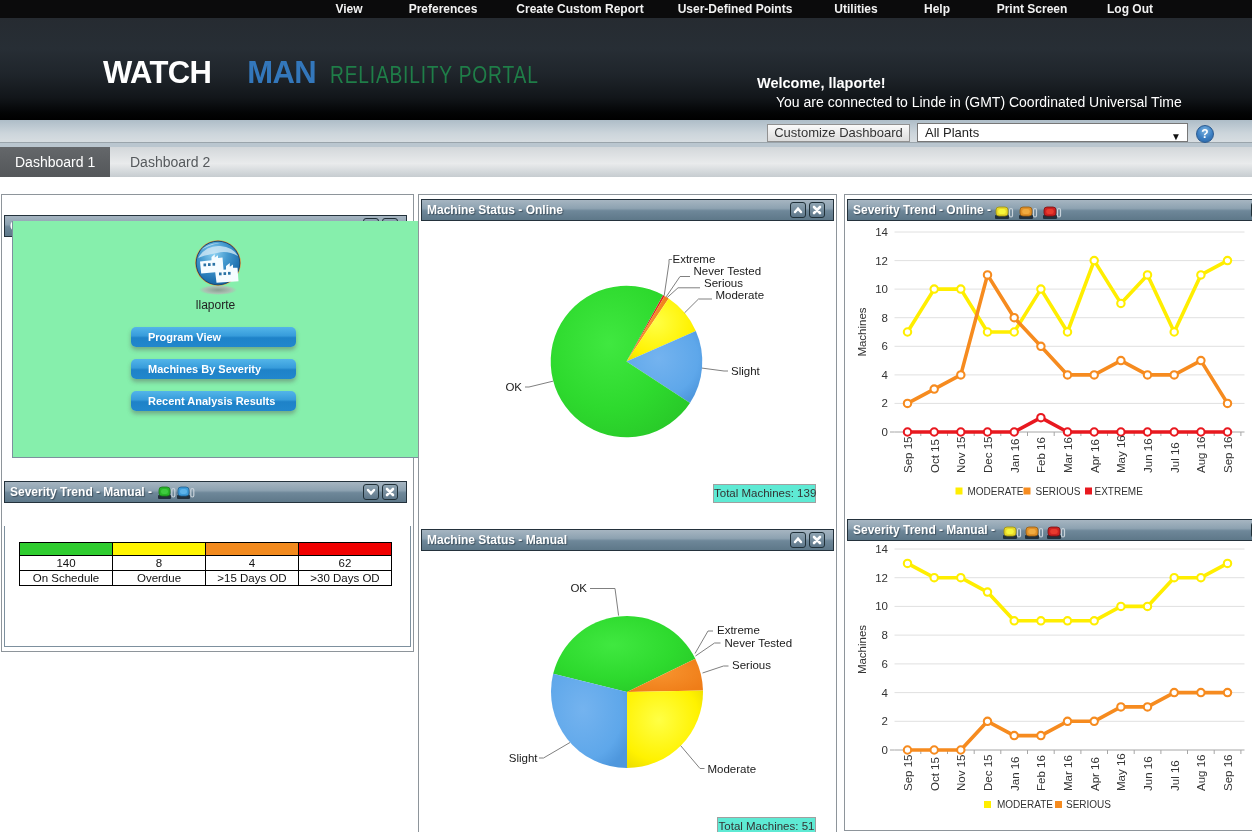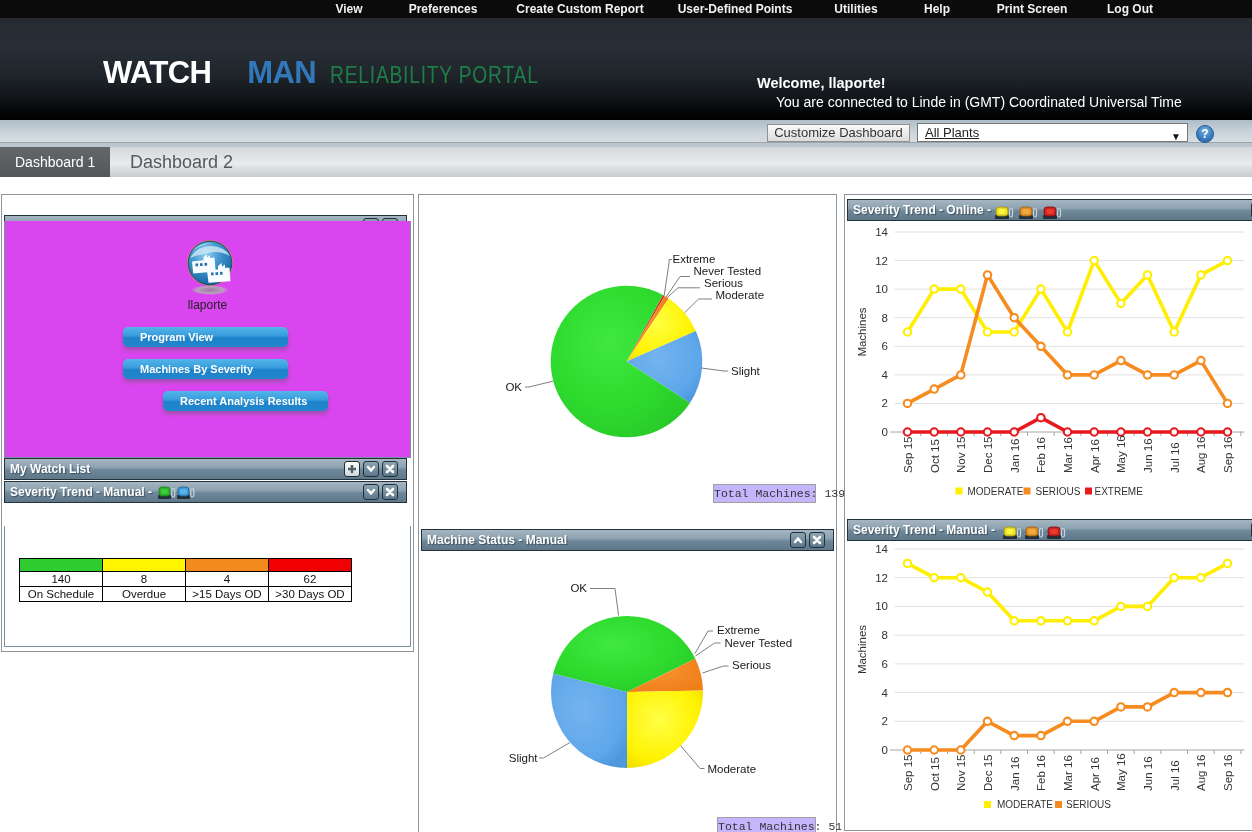--- a/index.html
+++ b/index.html
@@ -13,46 +13,46 @@
 #bighead{left:0;top:18px;width:1252px;height:102px;
  background:linear-gradient(180deg,#262b31 0%,#272e35 30%,#1f252b 55%,#12161a 78%,#030405 93%,#000 100%);}
 #logo{position:absolute;left:103px;top:37px;font-size:31px;font-weight:bold;letter-spacing:-0.6px;color:#fff;white-space:nowrap;}
 #logo .man{color:#3377bb;margin-left:36px;}
 #logo .rp{display:inline-block;font-size:24px;font-weight:normal;letter-spacing:1px;color:#1f7e48;margin-left:14px;transform:scaleX(0.8);transform-origin:left center;vertical-align:baseline;}
 #welcome1{position:absolute;left:757px;top:57px;color:#fff;font-size:14.5px;font-weight:bold;}
 #welcome2{position:absolute;left:757px;top:76px;color:#fff;font-size:14px;margin-left:19px;}
 
 #toolbar{left:0;top:120px;width:1252px;height:23px;background:linear-gradient(180deg,#aebdc8,#ccd5db 60%,#d7dde1);border-bottom:1px solid #9aa4ab;box-sizing:border-box;}
 #custbtn{position:absolute;left:767px;top:4px;width:143px;height:18px;background:linear-gradient(#fafafa,#dcdcdc);border:1px solid #919191;box-sizing:border-box;text-align:center;font-size:13px;color:#333;line-height:16px;}
-#plantsel{position:absolute;left:917px;top:3px;width:271px;height:19px;background:#fff;border:1px solid #777;box-sizing:border-box;font-size:13px;color:#222;line-height:17px;padding-left:7px;text-decoration:underline;}
+#plantsel{position:absolute;left:917px;top:3px;width:271px;height:19px;background:#fff;border:1px solid #777;box-sizing:border-box;font-size:13px;color:#222;line-height:17px;padding-left:7px;}
 #plantsel .arr{position:absolute;right:6px;top:4px;font-size:10px;color:#111;}
 #helpic{position:absolute;left:1196px;top:5px;width:18px;height:18px;border-radius:50%;
  background:radial-gradient(circle at 50% 30%,#7db4e0 0%,#3a7ec2 55%,#2a62a0 100%);border:1px solid #2a5a90;box-sizing:border-box;
  color:#fff;font-size:12px;font-weight:bold;text-align:center;line-height:16px;}
 
 #tabband{left:0;top:143px;width:1252px;height:4px;background:#bac6cf;}
 #tabstrip{left:0;top:147px;width:1252px;height:30px;background:linear-gradient(180deg,#d3d7da,#e9ebec 55%,#c6ccd0);}
 #tab1{position:absolute;left:0;top:0;width:110px;height:30px;background:linear-gradient(#64676a,#54575a);color:#fff;font-size:14px;line-height:30px;padding-left:15px;box-sizing:border-box;}
-#tab2{position:absolute;left:130px;top:0;height:30px;color:#55595c;font-size:18px;line-height:30px;}
+#tab2{position:absolute;left:130px;top:0;height:30px;color:#55595c;font-size:14px;line-height:30px;}
 
 .cont{position:absolute;background:#fff;border:1px solid #8e959b;}
 
 .phead{position:absolute;left:2px;height:20px;border:1px solid #24323c;
  background:linear-gradient(180deg,#a6b5c1 0%,#8da2b1 42%,#6e8799 54%,#5e7889 100%);
  color:#fff;font-size:12px;font-weight:bold;line-height:20px;padding-left:5px;text-shadow:1px 1px 1px rgba(20,30,40,0.5);box-sizing:content-box;}
 .pbtn{position:absolute;top:2px;width:16px;height:16px;border:1px solid #203038;border-radius:3px;
  background:linear-gradient(180deg,#8fa4b2,#5d7689);color:#fff;font-weight:bold;text-align:center;box-sizing:border-box;}
 .pbtn svg{display:block;margin:2px auto 0;}
 .plus{background:linear-gradient(180deg,#fdfdfd,#cfd6da);}
-.totbox{position:absolute;border:1px solid #a0a0a0;background:#c4b5fd;font-size:11.5px;color:#333;text-align:center;height:17px;line-height:17px;white-space:nowrap;font-family:Liberation Mono, monospace;}
+.totbox{position:absolute;border:1px solid #a0a0a0;background:#5eead4;font-size:11.5px;color:#333;text-align:center;height:17px;line-height:17px;white-space:nowrap;}
 .qbtn{position:absolute;left:118px;width:165px;height:20px;border-radius:5px;
  background:linear-gradient(180deg,#53b5e9 0%,#379cdb 44%,#1e82c8 54%,#2187cd 100%);
  color:#fff;font-size:11px;font-weight:bold;line-height:20px;padding-left:17px;box-sizing:border-box;
  box-shadow:0 3px 4px rgba(90,90,90,0.45);}
-#dctab{position:absolute;left:14px;top:32px;border-collapse:collapse;table-layout:fixed;width:333px;}
+#dctab{position:absolute;left:14px;top:16px;border-collapse:collapse;table-layout:fixed;width:373px;}
 #dctab td{border:1px solid #000;text-align:center;font-size:11.5px;color:#111;height:14px;padding:0;}
 #dctab tr.sw td{height:12px;}
 </style>
 </head>
 <body>
 <div class="abs" id="menubar">
   <span class="mitem" style="left:349px">View</span>
   <span class="mitem" style="left:443px">Preferences</span>
   <span class="mitem" style="left:580px">Create Custom Report</span>
   <span class="mitem" style="left:735px">User-Defined Points</span>
@@ -84,21 +84,21 @@
         <svg width="10" height="10" viewBox="0 0 10 10">
           <path d="M2 7 L5 3.6 L8 7" fill="none" stroke="#fff" stroke-width="2.5" stroke-linecap="round"></path>
         </svg>
       </div>
     <div class="pbtn" style="right:8px;">
         <svg width="10" height="10" viewBox="0 0 10 10">
           <path d="M2 2 L8 8 M8 2 L2 8" fill="none" stroke="#fff" stroke-width="2.6" stroke-linecap="round"></path>
         </svg>
       </div>
   </div>
-  <div class="abs" style="left:2px;top:26px;width:405px;height:236px;border:1px solid #7d909e;border-top:none;background:#d946ef;">
+  <div class="abs" style="left:10px;top:26px;width:405px;height:236px;border:1px solid #7d909e;border-top:none;background:#86efac;">
     <svg class="abs" style="left:176px;top:16px;" width="60" height="62" viewBox="0 0 60 62">
       <defs>
         <radialGradient id="orb" cx="40%" cy="28%" r="80%">
           <stop offset="0%" stop-color="#8fd2f2"></stop>
             <stop offset="40%" stop-color="#4499cf"></stop>
             <stop offset="80%" stop-color="#1d6fae"></stop>
             <stop offset="100%" stop-color="#135d98"></stop>
         </radialGradient>
         <radialGradient id="shad" cx="50%" cy="50%" r="50%">
           <stop offset="0%" stop-color="#8a8a8a"></stop>
@@ -120,40 +120,23 @@
           <rect x="23.5" y="25.9" width="2.6" height="2.8"></rect>
         <rect x="30" y="35.5" width="2.6" height="2.8"></rect>
           <rect x="34.5" y="35.2" width="2.6" height="2.8"></rect>
           <rect x="39" y="34.9" width="2.6" height="2.8"></rect>
       </g>
       <path d="M11 14 Q20 5 32 6.5 Q26 6 20 9 Q14 11.5 11 14 Z" fill="#ffffff" opacity="0.55"></path>
     </svg>
     <div class="abs" style="left:0;top:77px;width:405px;text-align:center;font-size:12px;color:#222;">llaporte</div>
     <div class="qbtn" style="top:106px;">Program View</div>
     <div class="qbtn" style="top:138px;">Machines By Severity</div>
-    <div class="qbtn" style="top:170px;margin-left:40px;">Recent Analysis Results</div>
-  </div>
-
-  <div class="phead" style="top:263px;width:396px;">My Watch List
-    <div class="pbtn plus" style="right:46px;">
-        <svg width="10" height="10" viewBox="0 0 10 10">
-          <path d="M5 1 L5 9 M1 5 L9 5" fill="none" stroke="#50606b" stroke-width="2.4"></path>
-        </svg>
-      </div>
-    <div class="pbtn" style="right:27px;">
-        <svg width="10" height="10" viewBox="0 0 10 10">
-          <path d="M2 3 L5 6.4 L8 3" fill="none" stroke="#fff" stroke-width="2.5" stroke-linecap="round"></path>
-        </svg>
-      </div>
-    <div class="pbtn" style="right:8px;">
-        <svg width="10" height="10" viewBox="0 0 10 10">
-          <path d="M2 2 L8 8 M8 2 L2 8" fill="none" stroke="#fff" stroke-width="2.6" stroke-linecap="round"></path>
-        </svg>
-      </div>
-  </div>
+    <div class="qbtn" style="top:170px;">Recent Analysis Results</div>
+  </div>
+
 
   <div class="phead" style="top:286px;width:396px;">Severity Trend - Manual -
     <svg class="abs" style="left:152px;top:3px;" width="40" height="15" viewBox="0 0 40 15">
       <rect x="1" y="10" width="13" height="4" rx="1" fill="#22303c"></rect>
       <rect x="2" y="2" width="11" height="9" rx="3" fill="#28b428" stroke="#1a7a1a" stroke-width="0.8"></rect>
       <rect x="4" y="4" width="7" height="5" rx="2.2" fill="#3ecb3e"></rect>
       <rect x="14.8" y="3.5" width="3" height="8.5" rx="1.5" fill="none" stroke="#c8d2da" stroke-width="1.2"></rect>
       <rect x="20" y="10" width="13" height="4" rx="1" fill="#22303c"></rect>
       <rect x="21" y="2" width="11" height="9" rx="3" fill="#3c9ad8" stroke="#1f5e8e" stroke-width="0.8"></rect>
       <rect x="23" y="4" width="7" height="5" rx="2.2" fill="#5cb2e8"></rect>
@@ -191,20 +174,32 @@
             <td>Overdue</td>
             <td>&gt;15 Days OD</td>
             <td>&gt;30 Days OD</td>
           </tr>
     </tbody>
       </table>
   </div>
 </div>
 
 <div class="cont" id="midcont" style="left:418px;top:194px;width:417px;height:700px;">
+  <div class="phead" style="top:4px;left:2px;right:2px;">Machine Status - Online
+    <div class="pbtn" style="right:27px;">
+        <svg width="10" height="10" viewBox="0 0 10 10">
+          <path d="M2 7 L5 3.6 L8 7" fill="none" stroke="#fff" stroke-width="2.5" stroke-linecap="round"></path>
+        </svg>
+      </div>
+    <div class="pbtn" style="right:8px;">
+        <svg width="10" height="10" viewBox="0 0 10 10">
+          <path d="M2 2 L8 8 M8 2 L2 8" fill="none" stroke="#fff" stroke-width="2.6" stroke-linecap="round"></path>
+        </svg>
+      </div>
+  </div>
   <div class="phead" style="top:334px;left:2px;right:2px;">Machine Status - Manual
     <div class="pbtn" style="right:27px;">
         <svg width="10" height="10" viewBox="0 0 10 10">
           <path d="M2 7 L5 3.6 L8 7" fill="none" stroke="#fff" stroke-width="2.5" stroke-linecap="round"></path>
         </svg>
       </div>
     <div class="pbtn" style="right:8px;">
         <svg width="10" height="10" viewBox="0 0 10 10">
           <path d="M2 2 L8 8 M8 2 L2 8" fill="none" stroke="#fff" stroke-width="2.6" stroke-linecap="round"></path>
         </svg>

